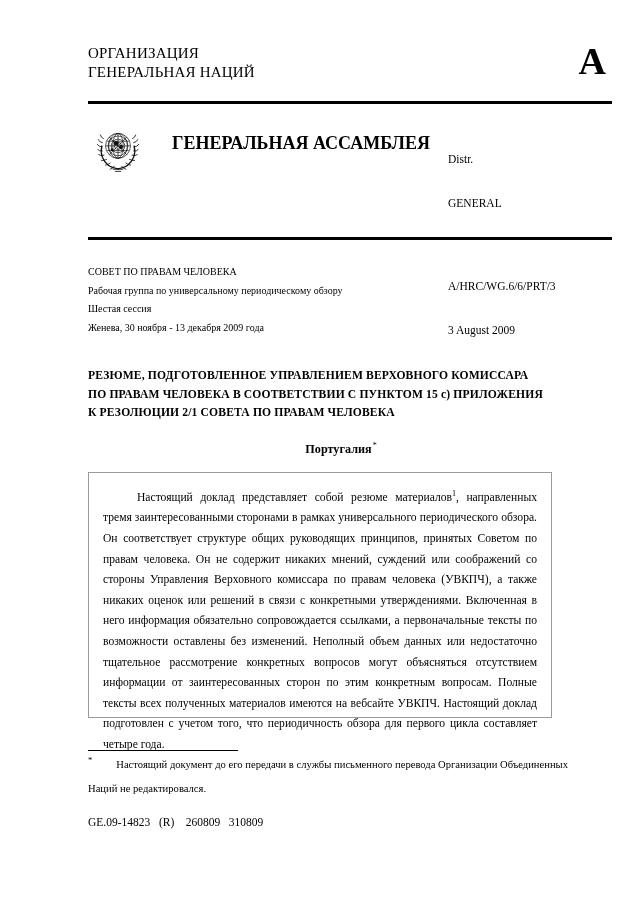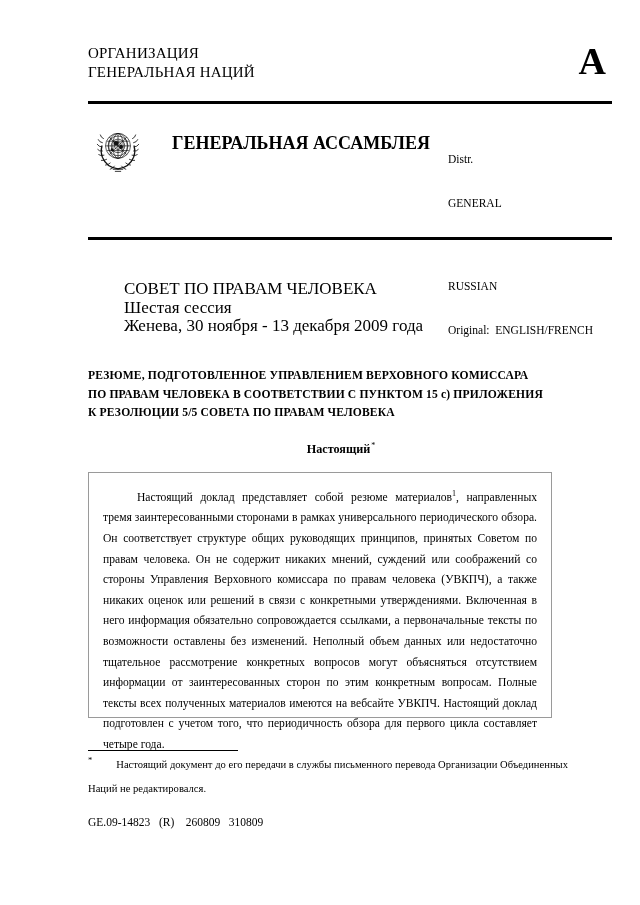--- a/index.html
+++ b/index.html
@@ -103,25 +103,24 @@
     top: 237px;
     width: 524px;
     height: 3px;
     background: #000;
   }
 
   
   .council {
     position: absolute;
     left: 88px;
-    top: 280px;
+    top: 263px;
     width: 480px;
-    font-size: 17px;
+    font-size: 10px;
     line-height: 18.5px;
-    margin-left: 36px;
   }
   .council div { white-space: pre; }
 
   
   .main-title {
     position: absolute;
     left: 88px;
     top: 367px;
     width: 506px;
     font-size: 11.6px;
@@ -272,42 +271,43 @@
     </svg>
 
     <div class="ga-title">ГЕНЕРАЛЬНАЯ АССАМБЛЕЯ</div>
 
     <div class="distr-block">
       <div class="grp">
         <div>Distr.</div>
         <div>GENERAL</div>
       </div>
       <div class="grp">
-        <div>RUSSIAN</div>
-        <div>Original:  ENGLISH/FRENCH</div>
+        <div>A/HRC/WG.6/6/PRT/3</div>
+        <div>3 August 2009</div>
       </div>
     </div>
   </div>
 
   <div class="rule-mid"></div>
 
   <div class="council">
     <div>СОВЕТ ПО ПРАВАМ ЧЕЛОВЕКА</div>
+    <div>Рабочая группа по универсальному периодическому обзору</div>
     <div>Шестая сессия</div>
     <div>Женева, 30 ноября - 13 декабря 2009 года</div>
   </div>
 
   <div class="main-title">
     <div>РЕЗЮМЕ, ПОДГОТОВЛЕННОЕ УПРАВЛЕНИЕМ ВЕРХОВНОГО КОМИССАРА</div>
     <div>ПО ПРАВАМ ЧЕЛОВЕКА В СООТВЕТСТВИИ С ПУНКТОМ 15 с) ПРИЛОЖЕНИЯ</div>
-    <div>К РЕЗОЛЮЦИИ 5/5 СОВЕТА ПО ПРАВАМ ЧЕЛОВЕКА</div>
+    <div>К РЕЗОЛЮЦИИ 2/1 СОВЕТА ПО ПРАВАМ ЧЕЛОВЕКА</div>
   </div>
 
   <div class="country">
-    <span>Настоящий</span><sup>*</sup>
+    <span>Португалия</span><sup>*</sup>
   </div>
 
   <div class="summary-box">
     <div class="summary-text"><span>Настоящий доклад представляет собой резюме материалов</span><sup>1</sup><span>, направленных тремя заинтересованными сторонами в рамках универсального периодического обзора.  Он соответствует структуре общих руководящих принципов, принятых Советом по правам человека.  Он не содержит никаких мнений, суждений или соображений со стороны Управления Верховного комиссара по правам человека (УВКПЧ), а также никаких оценок или решений в связи с конкретными утверждениями.  Включенная в него информация обязательно сопровождается ссылками, а первоначальные тексты по возможности оставлены без изменений.  Неполный объем данных или недостаточно тщательное рассмотрение конкретных вопросов могут объясняться отсутствием информации от заинтересованных сторон по этим конкретным вопросам.  Полные тексты всех полученных материалов имеются на вебсайте УВКПЧ.  Настоящий доклад подготовлен с учетом того, что периодичность обзора для первого цикла составляет четыре года.</span></div>
   </div>
 
   <div class="footnote-rule"></div>
   <div class="footnote"><span class="fn-mark">*</span><span>Настоящий документ до его передачи в службы письменного перевода Организации Объединенных Наций не редактировался.</span></div>
 
   <div class="doc-code">GE.09-14823   (R)    260809   310809</div>

